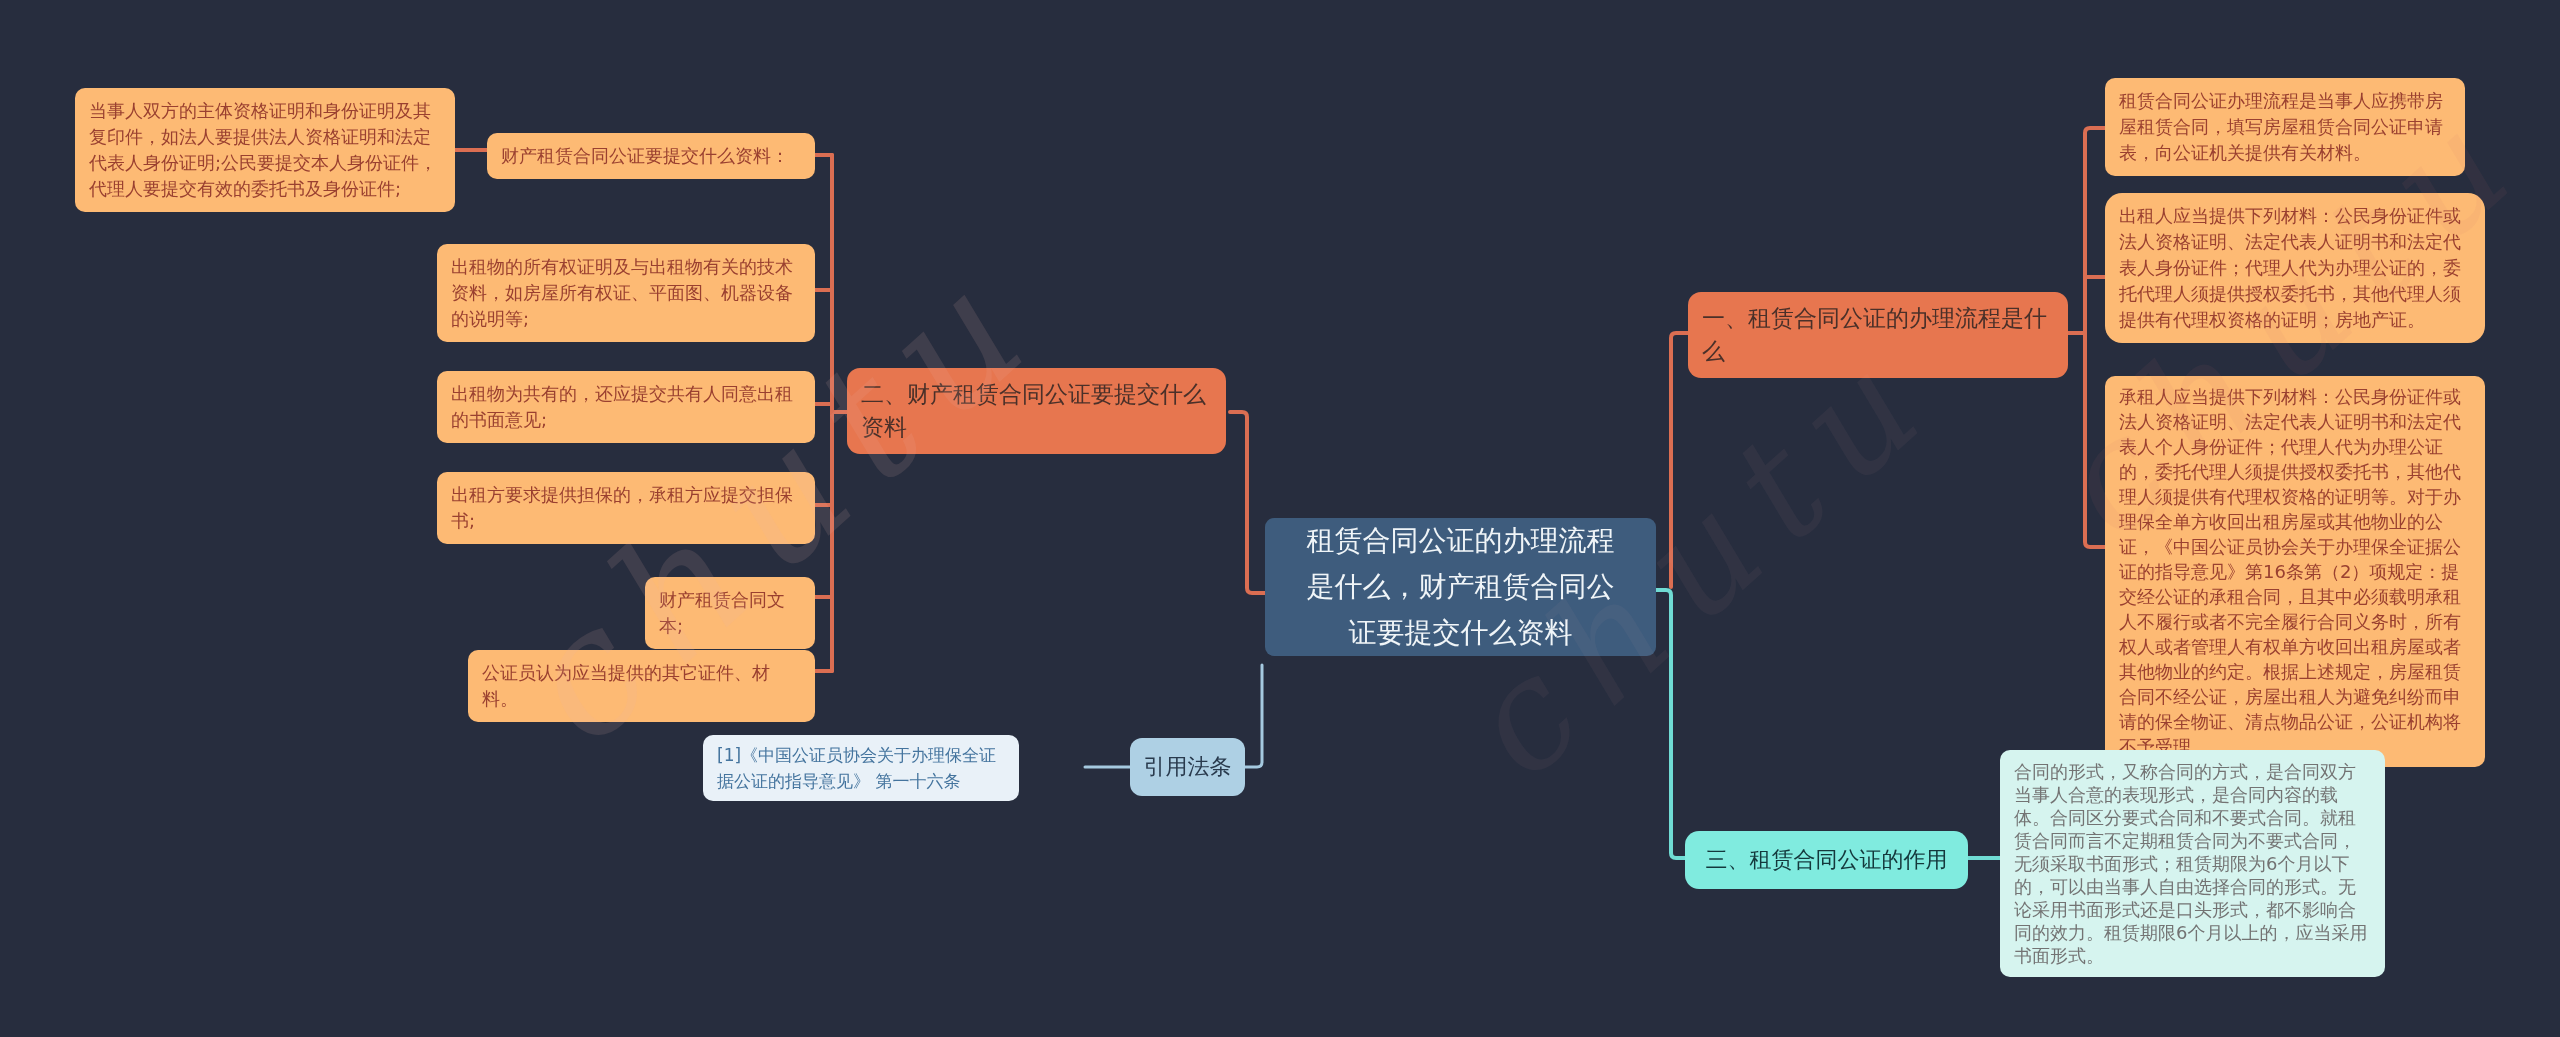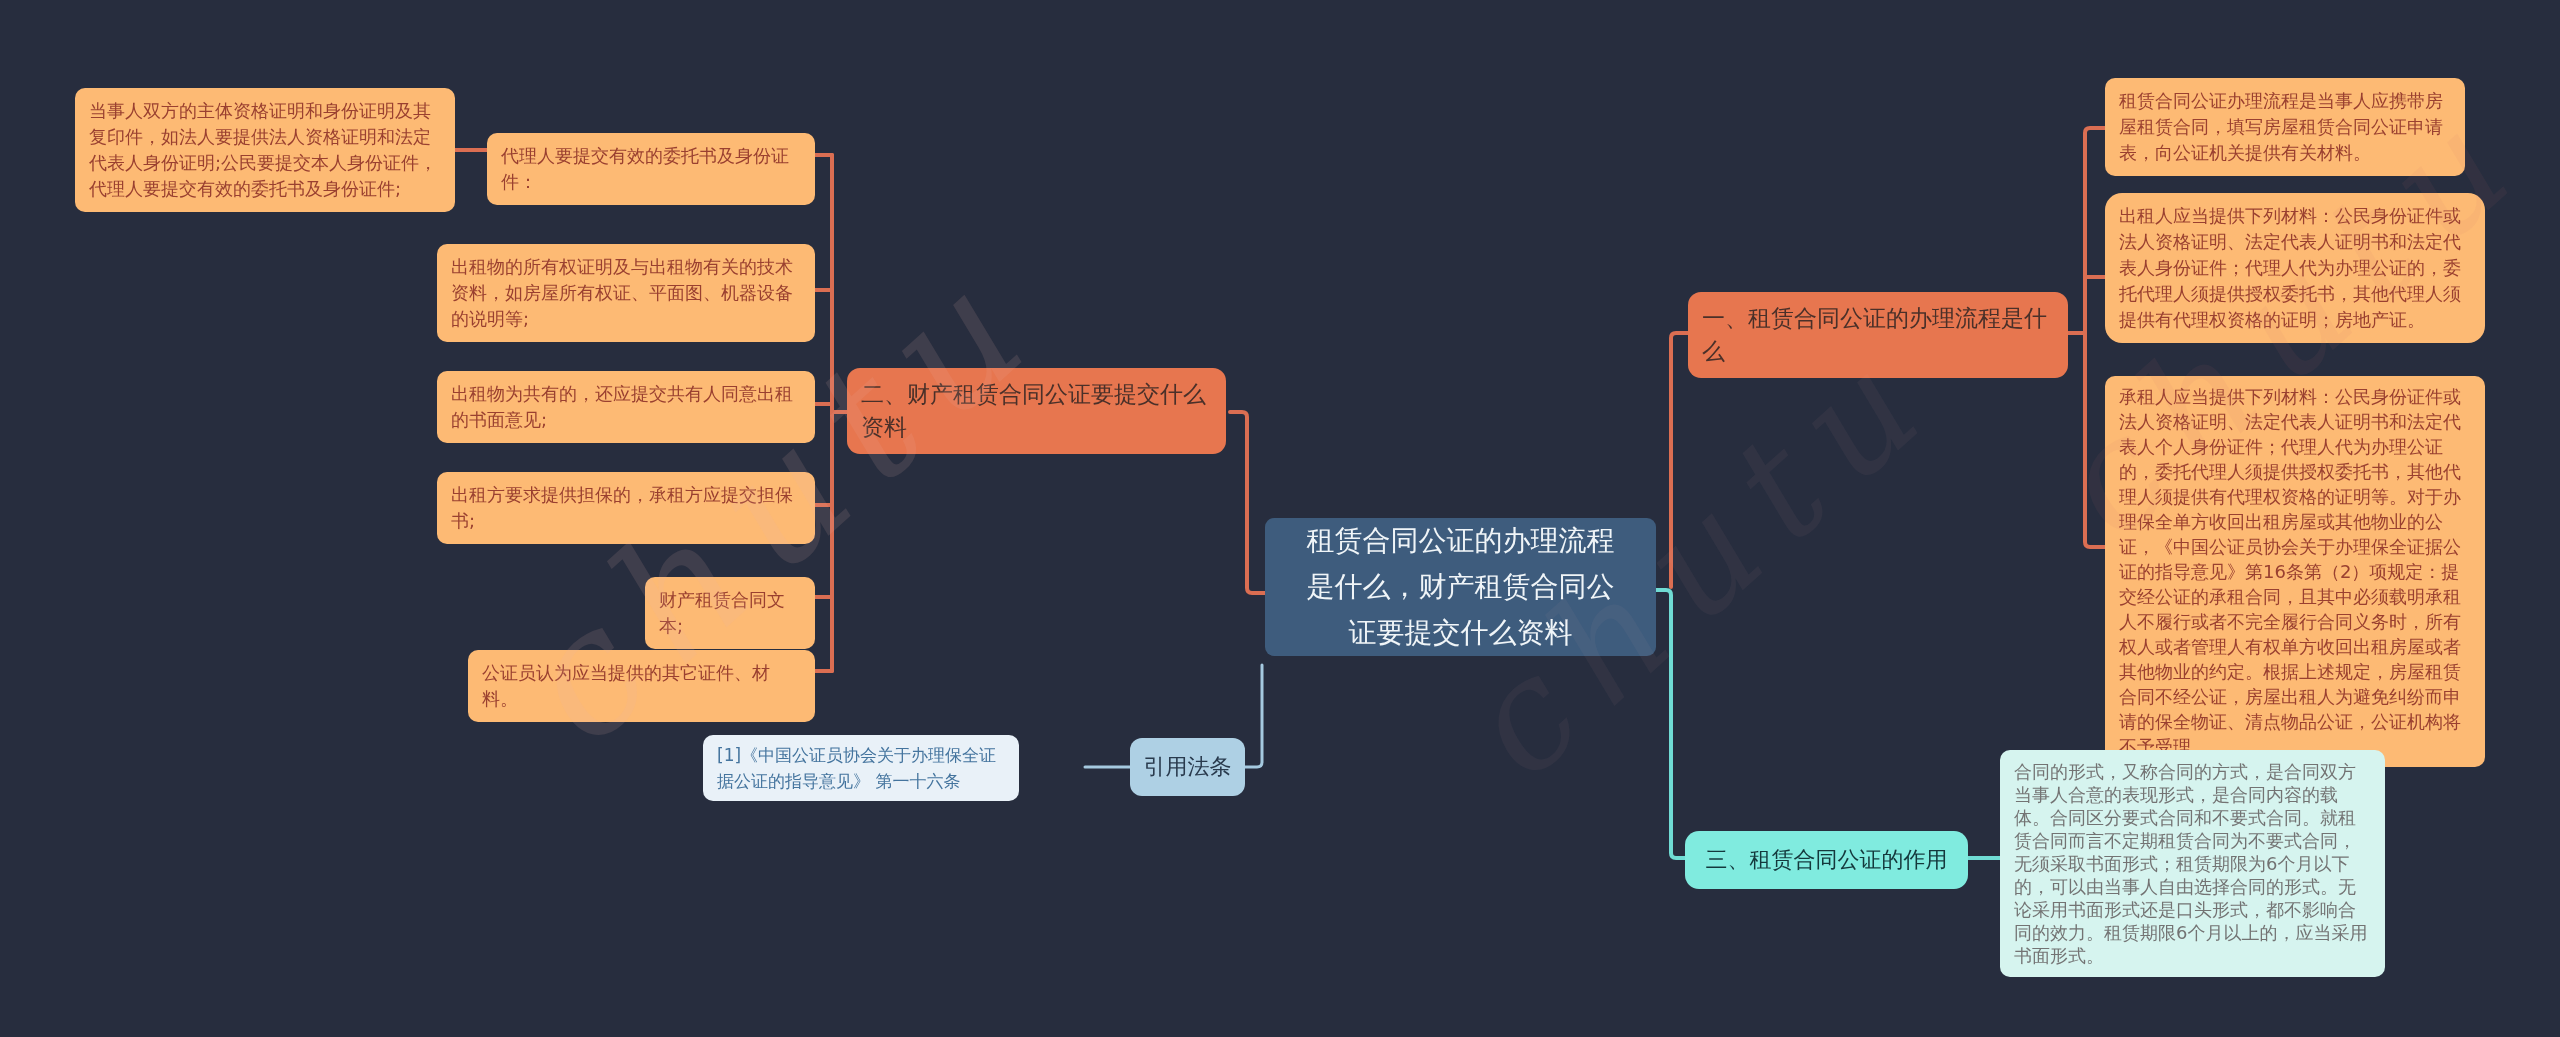--- a/index.html
+++ b/index.html
@@ -101,21 +101,21 @@
     <path d="M1085,767 H1130"></path>
     <path d="M1245,767 H1257 Q1262,767 1262,762 V665"></path>
   </g>
 </svg>
 
 <div class="watermark" id="wm-1">chutu</div>
 <div class="watermark" id="wm-2">chutu</div>
 <div class="watermark" id="wm-3">chutu</div>
 
 <div class="node pink" id="box-a">当事人双方的主体资格证明和身份证明及其复印件，如法人要提供法人资格证明和法定代表人身份证明;公民要提交本人身份证件，代理人要提交有效的委托书及身份证件;</div>
-<div class="node pink" id="box-b">代理人要提交有效的委托书及身份证件：</div>
+<div class="node pink" id="box-b">财产租赁合同公证要提交什么资料：</div>
 <div class="node pink" id="box-c">出租物的所有权证明及与出租物有关的技术资料，如房屋所有权证、平面图、机器设备的说明等;</div>
 <div class="node pink" id="box-d">出租物为共有的，还应提交共有人同意出租的书面意见;</div>
 <div class="node pink" id="box-e">出租方要求提供担保的，承租方应提交担保书;</div>
 <div class="node pink" id="box-f">财产租赁合同文本;</div>
 <div class="node pink" id="box-g">公证员认为应当提供的其它证件、材料。</div>
 <div class="node orange" id="box-h">二、财产租赁合同公证要提交什么资料</div>
 
 <div class="node slate" id="node-center">
   <span>租赁合同公证的办理流程</span>
   <span>是什么，财产租赁合同公</span>

